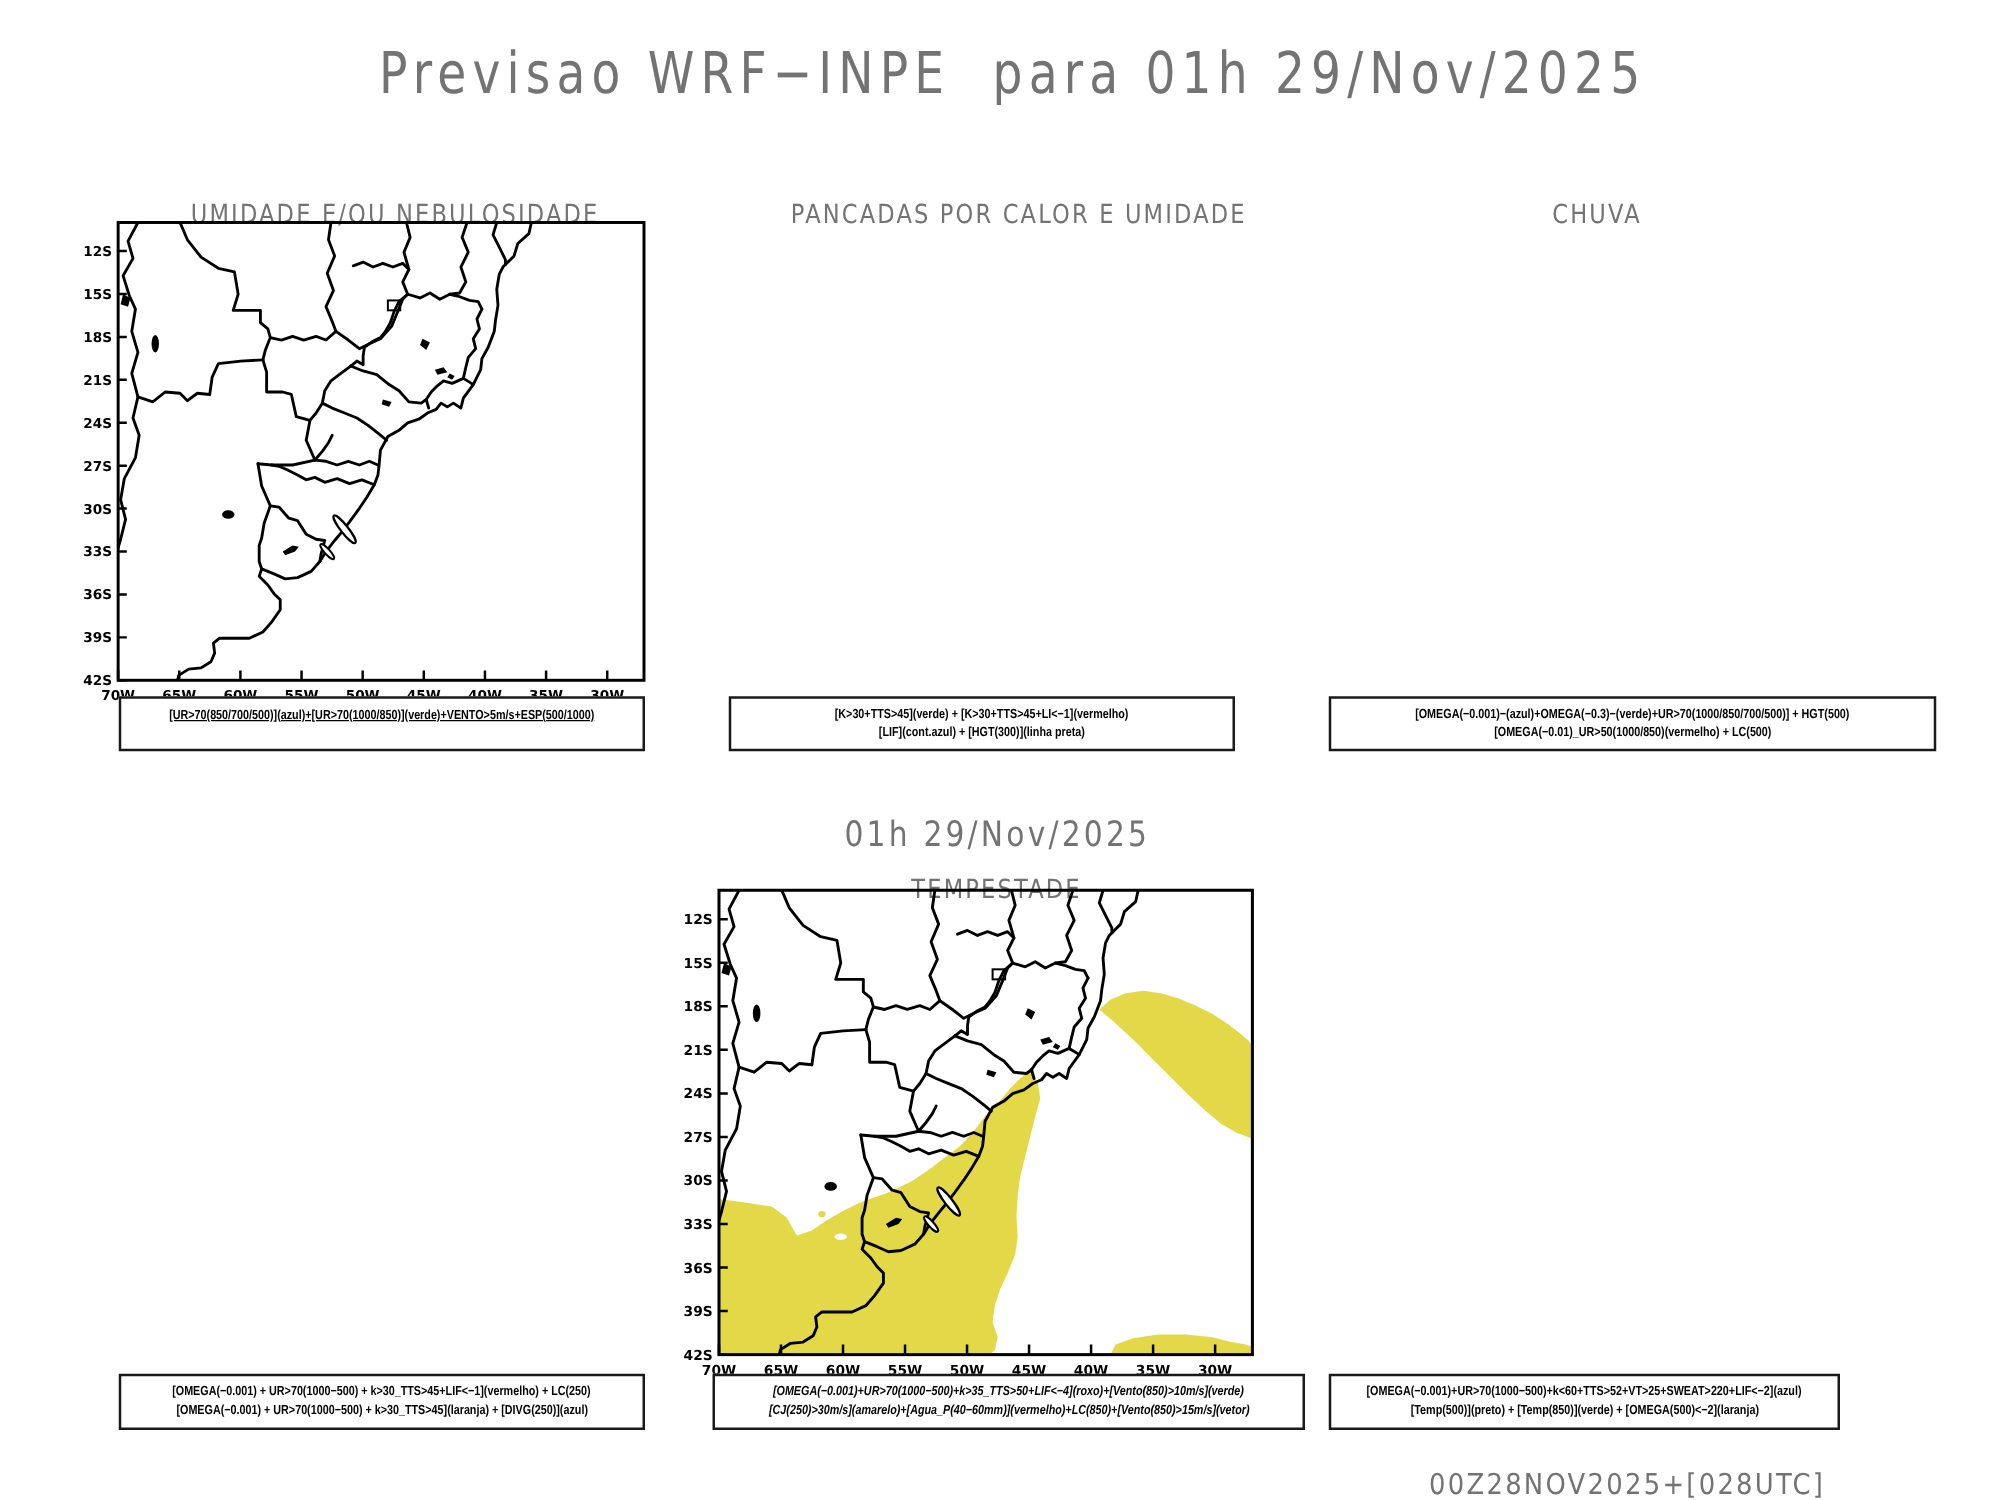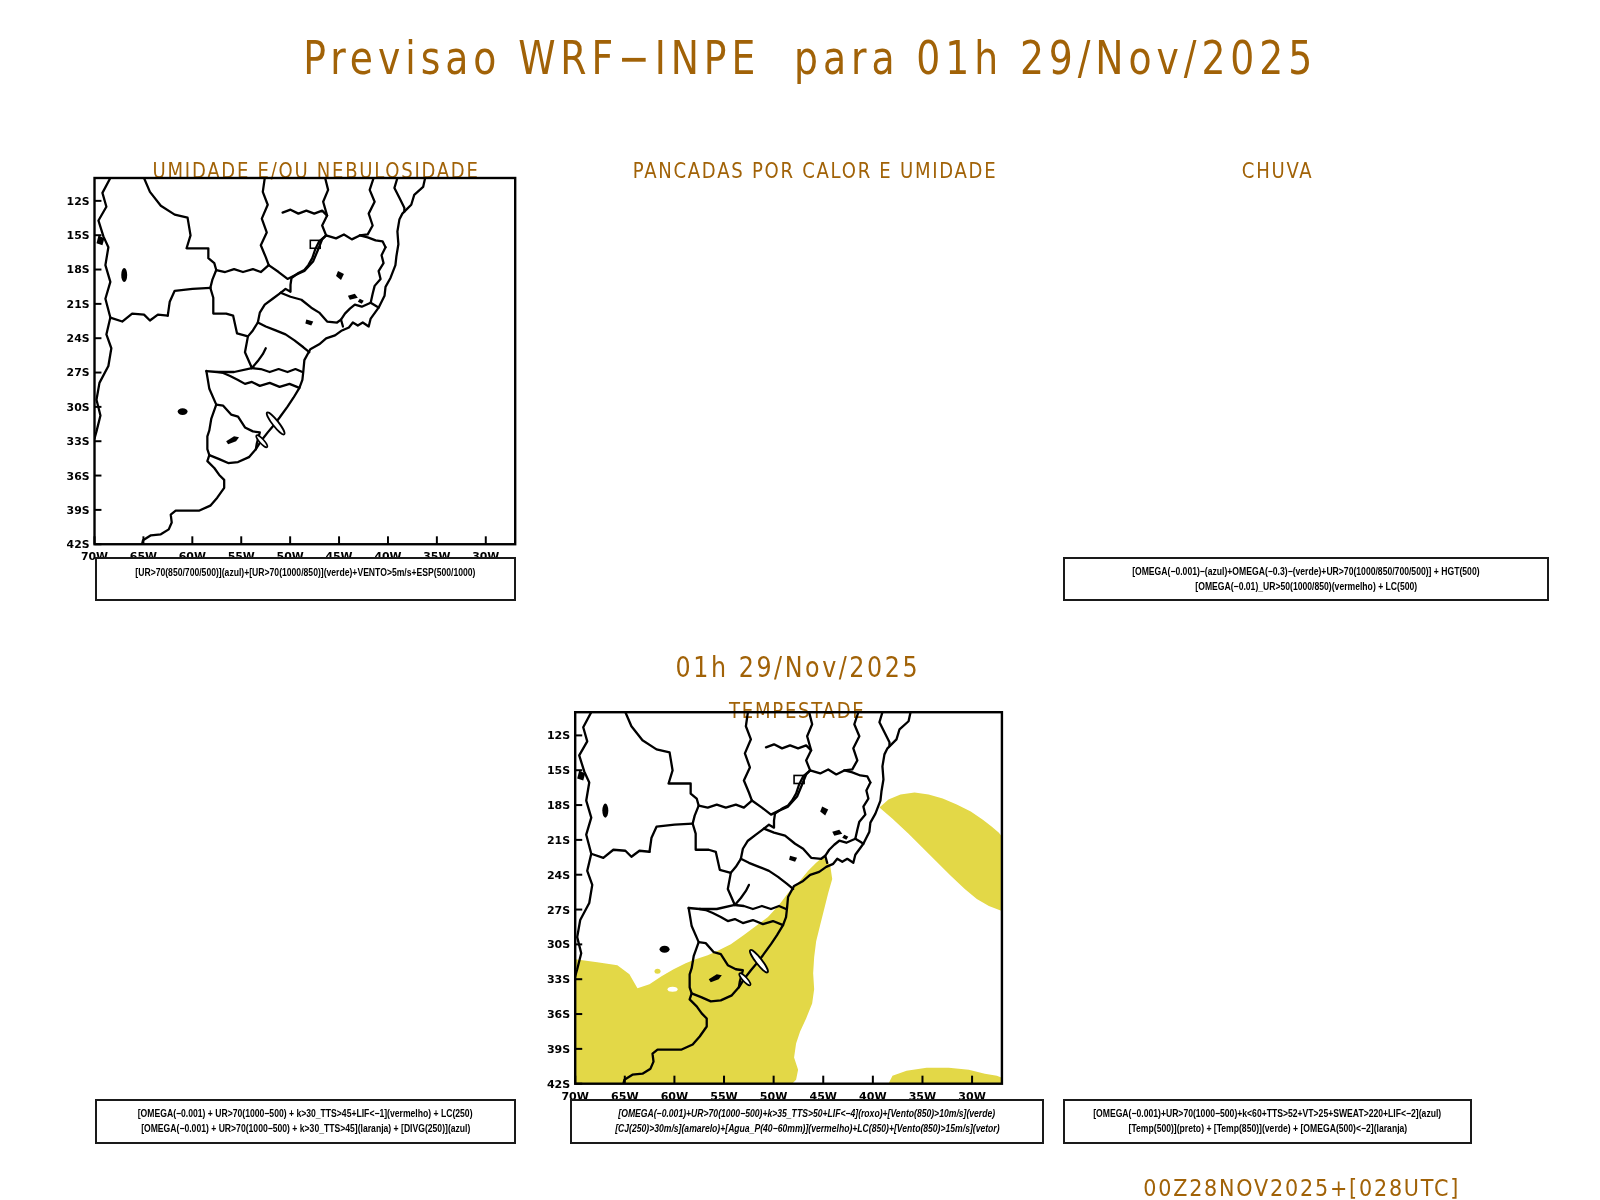--- a/index.html
+++ b/index.html
@@ -1,30 +1,30 @@
 <!DOCTYPE html>
 <html><head>
 <meta charset="utf-8">
 <style>
   html,body{margin:0;padding:0;background:#fff;}
   .page{position:relative;width:1600px;height:1200px;background:#ffffff;overflow:hidden;
         font-family:"DejaVu Sans",sans-serif;color:#000;}
   
-  .plotfont{font-family:"DejaVu Sans",sans-serif;font-weight:400;color:#a16207;white-space:pre;}
+  .plotfont{font-family:"DejaVu Sans",sans-serif;font-weight:400;color:#737373;white-space:pre;}
   .main-title{position:absolute;left:0;right:0;top:12px;text-align:center;}
   .main-title span{display:inline-block;font-size:46px;letter-spacing:6px;transform:scaleX(0.82);transform-origin:center;}
   .panel-title{position:absolute;text-align:center;}
   .panel-title span{display:inline-block;font-size:21px;letter-spacing:2px;transform:scaleX(0.86);transform-origin:center;}
   .subtitle{position:absolute;text-align:center;}
   .subtitle span{display:inline-block;font-size:28px;letter-spacing:3px;transform:scaleX(0.85);transform-origin:center;}
   .legend-box{position:absolute;border:2px solid #1a1a1a;background:#fff;box-sizing:border-box;
               display:flex;flex-direction:column;align-items:center;}
   .legend-line{font-family:"Liberation Sans","DejaVu Sans",sans-serif;font-weight:700;font-size:10.5px;
                line-height:15px;white-space:nowrap;transform:scaleX(0.82);transform-origin:center;}
-  .legend-pad1{padding-top:6px;justify-content:flex-start;}
+  .legend-pad1{padding-top:6px;justify-content:flex-start;text-decoration:underline;}
   .legend-pad2{padding-top:5px;justify-content:flex-start;}
   .mapwrap{position:absolute;}
   .footer{position:absolute;text-align:right;}
   .footer span{display:inline-block;font-size:23px;letter-spacing:2px;transform:scaleX(0.9);transform-origin:right center;}
   svg text{font-family:"DejaVu Sans",sans-serif;font-weight:700;font-size:11px;fill:#000;}
 </style>
 </head>
 <body>
 
 <div class="page">
@@ -125,20 +125,24 @@
         <line x1="296.46" y1="370" x2="296.46" y2="362" stroke="#000000" stroke-width="2"></line>
         <text x="296.46" y="386" text-anchor="middle">40W</text>
         <line x1="345.87" y1="370" x2="345.87" y2="362" stroke="#000000" stroke-width="2"></line>
         <text x="345.87" y="386" text-anchor="middle">35W</text>
         <line x1="395.28" y1="370" x2="395.28" y2="362" stroke="#000000" stroke-width="2"></line>
         <text x="395.28" y="386" text-anchor="middle">30W</text>
       </svg></div>
 
   <div class="legend-box legend-pad1" style="left:95px;top:557px;width:421px;height:44px;">
     <div class="legend-line">[UR&gt;70(850/700/500)](azul)+[UR&gt;70(1000/850)](verde)+VENTO&gt;5m/s+ESP(500/1000)</div>
+  </div>
+  <div class="legend-box legend-pad2" style="left:583px;top:557px;width:405px;height:44px;">
+    <div class="legend-line">[K&gt;30+TTS&gt;45](verde)  +  [K&gt;30+TTS&gt;45+LI&lt;−1](vermelho)</div>
+    <div class="legend-line">[LIF](cont.azul)  +  [HGT(300)](linha preta)</div>
   </div>
   <div class="legend-box legend-pad2" style="left:1063px;top:557px;width:486px;height:44px;">
     <div class="legend-line">[OMEGA(−0.001)−(azul)+OMEGA(−0.3)−(verde)+UR&gt;70(1000/850/700/500)]  +  HGT(500)</div>
     <div class="legend-line">[OMEGA(−0.01)_UR&gt;50(1000/850)(vermelho)  +  LC(500)</div>
   </div>
 
   <div class="subtitle plotfont" style="left:575px;top:632px;width:425px;">
     <span>01h 29/Nov/2025</span>
   </div>
 

